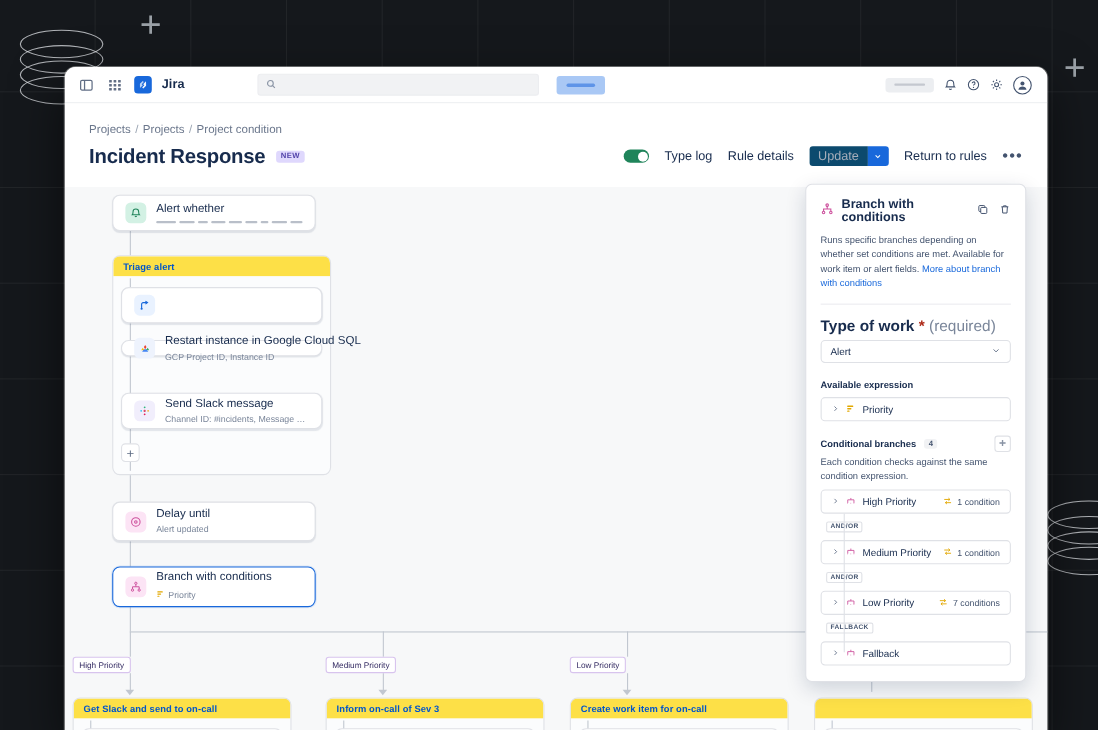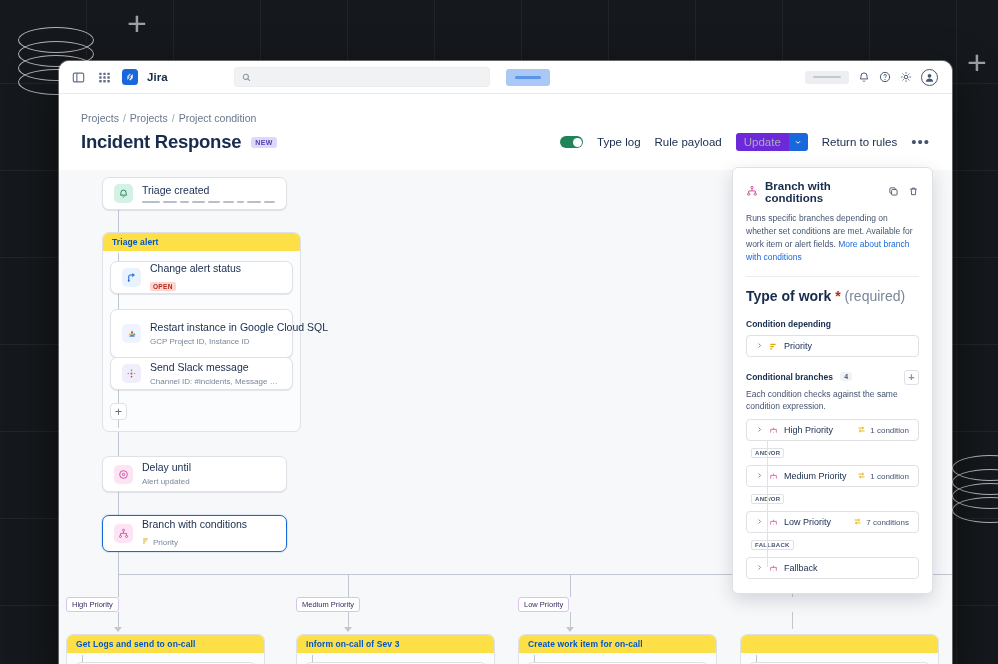--- a/index.html
+++ b/index.html
@@ -80,21 +80,21 @@
   }
   .head-actions { margin-left: auto; display: flex; align-items: center; gap: 14px; }
   .toggle-sw {
     width: 23px; height: 12px; border-radius: 8px; background: #1f845a; position: relative;
   }
   .toggle-sw::after { content: ""; position: absolute; right: 1.5px; top: 1.5px;
     width: 9px; height: 9px; border-radius: 50%; background: #fff; }
   .hdr-link { font-size: 11.5px; color: #172b4d; }
   .update-grp { display: flex; align-items: stretch; }
   .btn-update {
-    font-size: 11.5px; color: #a6adb9; padding: 3px 8px; background: #6d28d9;
+    font-size: 11.5px; color: #a6adb9; padding: 3px 8px; background: #0c4a6e;
     border-radius: 3px 0 0 3px;
   }
   .btn-caret {
     background: #1868db; color: #fff; width: 19px; border-radius: 0 3px 3px 0;
     display:flex; align-items:center; justify-content:center;
   }
   .more-dots { font-size: 15px; color: #44546f; letter-spacing: 1px; line-height: 8px; }
   
   #canvas { position: relative; height: 100%; background: #f7f8f9; margin-top: 17px; }
   .conn { position: absolute; background: #c1c7d0; width: 1.2px; }
@@ -292,21 +292,21 @@
       <span class="sep">/</span>
       <a>Project condition</a>
     </div>
     <div class="title-row">
       <div class="page-title">Incident Response</div>
       <div class="tag-new">NEW</div>
 
       <div class="head-actions">
         <div class="toggle-sw"></div>
         <div class="hdr-link">Type log</div>
-        <div class="hdr-link">Rule payload</div>
+        <div class="hdr-link">Rule details</div>
         <div class="update-grp">
           <div class="btn-update">Update</div>
           <div class="btn-caret">
             <svg width="8" height="8" viewBox="0 0 16 16" fill="none" stroke="#fff" stroke-width="2">
               <path d="M4 6.5 8 10.5 12 6.5"></path>
             </svg>
           </div>
         </div>
         <div class="hdr-link">Return to rules</div>
         <div class="more-dots">•••</div>
@@ -336,21 +336,21 @@
     <div class="conn" style="left:733px; top:442px; height:17px;"></div>
 
     <div class="node" style="left:43px; top:7px; width:185px; height:33px;">
       <div class="nico" style="background:#d3f1e4; color:#1f845a;">
         <svg width="11" height="11" viewBox="0 0 16 16" fill="none" stroke="currentColor" stroke-width="1.4">
           <path d="M4.3 6.7a3.7 3.7 0 1 1 7.4 0c0 2.8.9 3.7.9 3.7H3.4s.9-.9.9-3.7z"></path>
             <path d="M6.8 12.3a1.4 1.4 0 0 0 2.4 0"></path>
         </svg>
       </div>
       <div class="ntext">
-        <div class="ntitle">Triage created</div>
+        <div class="ntitle">Alert whether</div>
         <div class="redacted">
           <i style="width:20px"></i>
             <i style="width:16px"></i>
             <i style="width:10px"></i>
             <i style="width:14px"></i>
           <i style="width:14px"></i>
             <i style="width:12px"></i>
             <i style="width:8px"></i>
             <i style="width:16px"></i>
             <i style="width:12px"></i>
@@ -364,27 +364,23 @@
     <div class="conn" style="left:59px; top:83px; height:175px;"></div>
 
     <div class="node" style="left:51px; top:91px; width:183px; height:33px;">
       <div class="nico" style="background:#e9f2ff; color:#1868db;">
         <svg width="11" height="11" viewBox="0 0 16 16" fill="none" stroke="currentColor" stroke-width="1.5">
           <path d="M4 12V6.5a2 2 0 0 1 2-2h5"></path>
             <path d="M9 2.5 11.8 4.5 9 6.5"></path>
             <circle cx="4" cy="12.6" r="1.4" fill="currentColor" stroke="none"></circle>
         </svg>
       </div>
-      <div class="ntext">
-        <div class="ntitle">Change alert status</div>
-        <div class="badge-open">OPEN</div>
-      </div>
-    </div>
-
-    <div class="node" style="left:51px; top:139px; width:183px; height:49px;">
+    </div>
+
+    <div class="node" style="left:51px; top:139px; width:183px; height:15px;">
       <div class="nico" style="background:#eef3fd;">
         <svg width="12" height="12" viewBox="0 0 16 16">
           <path d="M8 3.4 9.6 6 8 8.6 6.4 6z" fill="#ea4335"></path>
           <path d="M4.3 11.7 6.2 8.6h3.6l1.9 3.1z" fill="#4285f4"></path>
           <path d="M3.2 9.8 5 6.8l1.7 2.9z" fill="#fbbc05"></path>
           <path d="M12.8 9.8 11 6.8 9.3 9.7z" fill="#34a853"></path>
         </svg>
       </div>
       <div class="ntext">
         <div class="ntitle">Restart instance in Google Cloud SQL</div>
@@ -445,21 +441,21 @@
           <span>Priority</span>
         </div>
       </div>
     </div>
 
     <div class="branch-pill" style="left:7px; top:427px;">High Priority</div>
     <div class="branch-pill" style="left:237px; top:427px;">Medium Priority</div>
     <div class="branch-pill" style="left:459px; top:427px;">Low Priority</div>
 
     <div class="group" style="left:7px; top:464px; width:199px; height:140px;">
-      <div class="group-hd">Get Logs and send to on-call</div>
+      <div class="group-hd">Get Slack and send to on-call</div>
     </div>
     <div class="conn" style="left:23px; top:485px; height:119px;"></div>
     <div class="node" style="left:15px; top:492px; width:183px; height:33px;">
       
       
     </div>
 
     <div class="group" style="left:237px; top:464px; width:199px; height:140px;">
       <div class="group-hd">Inform on-call of Sev 3</div>
     </div>
@@ -519,22 +515,30 @@
       <span>Runs specific branches depending on whether set conditions are met. Available for work item or alert fields. </span><a>More about branch with conditions</a>
     </div>
 
     <div class="p-sep"></div>
 
     <div class="p-label">
       <span>Type of work</span>
       <span class="req">*</span>
       <span class="opt">(required)</span>
     </div>
-
-    <div class="p-sect-title">Condition depending</div>
+    <div class="p-select">
+      <span>Alert</span>
+      <span class="cv">
+        <svg width="9" height="9" viewBox="0 0 16 16" fill="none" stroke="currentColor" stroke-width="1.5">
+            <path d="M4 6.5 8 10.5 12 6.5"></path>
+          </svg>
+      </span>
+    </div>
+
+    <div class="p-sect-title">Available expression</div>
     <div class="p-row">
       <span class="caret-r">
         <svg width="7" height="7" viewBox="0 0 16 16" fill="none" stroke="currentColor" stroke-width="1.8">
             <path d="M6 3.5 10.5 8 6 12.5"></path>
           </svg>
       </span>
       <span>
         <svg width="9" height="9" viewBox="0 0 16 16" fill="#e2a800">
           <rect x="2" y="3" width="10" height="2.2" rx="1"></rect>
             <rect x="2" y="7" width="7" height="2.2" rx="1"></rect>

